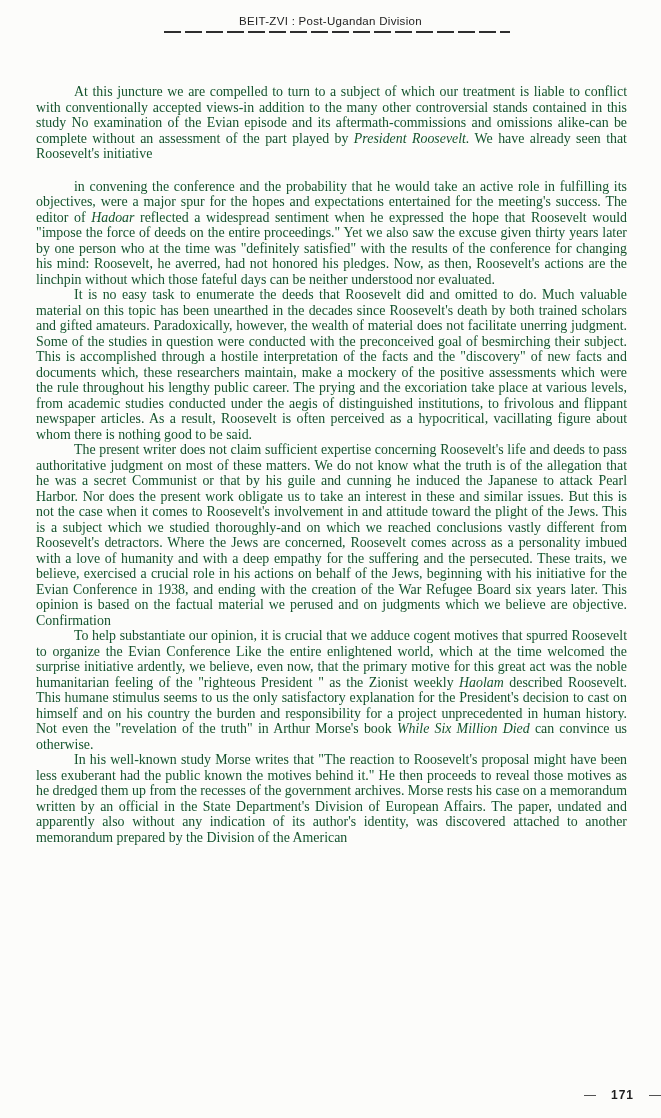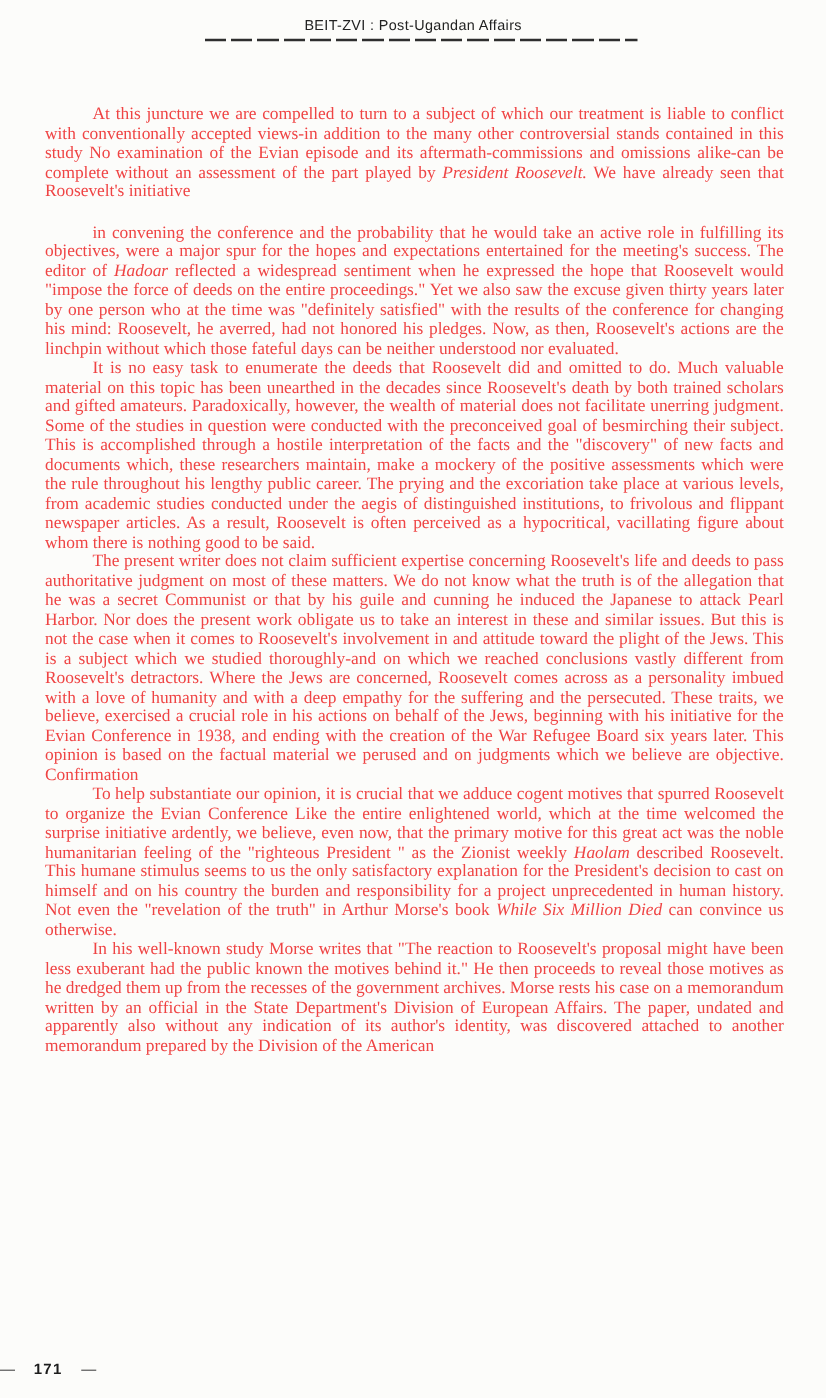--- a/index.html
+++ b/index.html
@@ -35,51 +35,51 @@
   }
   .body-text {
     position: absolute;
     top: 84px;
     left: 36px;
     width: 591px;
     font-family: "Liberation Serif", serif;
     font-size: 13.9px;
     line-height: 15.5px;
     text-align: justify;
-    color: #ef4444;
+    color: #14532d;
   }
   .para { margin: 0; text-indent: 38px; }
   .para.gap-line { margin-top: 17px; }
   .para.gap-half { margin-top: 13px; }
   .it { font-style: italic; }
   .footer {
     position: absolute;
     top: 1088px;
     left: 0; right: 0;
-    text-align: left;
+    text-align: right;
     font-family: "Liberation Sans", sans-serif;
     font-size: 12px;
     color: #2a2a2a;
   }
   .footer .num {
     display: inline-block;
     margin: 0 15px;
     font-weight: 600;
     letter-spacing: 1px;
     color: #1d1d1d;
   }
   .footer .dash { color: #3a3a3a; }
 </style>
 </head>
 <body>
 
 <div class="page">
 
   <div class="running-header">
-    <span class="header-title">BEIT-ZVI : Post-Ugandan Affairs</span>
+    <span class="header-title">BEIT-ZVI : Post-Ugandan Division</span>
   </div>
   <div class="header-rule"></div>
 
   <div class="body-text">
       <p class="para"><span>At this juncture we are compelled to turn to a subject of which our treatment is liable to conflict with conventionally accepted views-in addition to the many other controversial stands contained in this study No examination of the Evian episode and its aftermath-commissions and omissions alike-can be complete without an assessment of the part played by </span><span class="it">President Roosevelt.</span><span> We have already seen that Roosevelt's initiative</span></p>
       <p class="para gap-line"><span>in convening the conference and the probability that he would take an active role in fulfilling its objectives, were a major spur for the hopes and expectations entertained for the meeting's success. The editor of </span><span class="it">Hadoar</span><span> reflected a widespread sentiment when he expressed the hope that Roosevelt would "impose the force of deeds on the entire proceedings." Yet we also saw the excuse given thirty years later by one person who at the time was "definitely satisfied" with the results of the conference for changing his mind: Roosevelt, he averred, had not honored his pledges. Now, as then, Roosevelt's actions are the linchpin without which those fateful days can be neither understood nor evaluated.</span></p>
       <p class="para"><span>It is no easy task to enumerate the deeds that Roosevelt did and omitted to do. Much valuable material on this topic has been unearthed in the decades since Roosevelt's death by both trained scholars and gifted amateurs. Paradoxically, however, the wealth of material does not facilitate unerring judgment. Some of the studies in question were conducted with the preconceived goal of besmirching their subject. This is accomplished through a hostile interpretation of the facts and the "discovery" of new facts and documents which, these researchers maintain, make a mockery of the positive assessments which were the rule throughout his lengthy public career. The prying and the excoriation take place at various levels, from academic studies conducted under the aegis of distinguished institutions, to frivolous and flippant newspaper articles. As a result, Roosevelt is often perceived as a hypocritical, vacillating figure about whom there is nothing good to be said.</span></p>
       <p class="para"><span>The present writer does not claim sufficient expertise concerning Roosevelt's life and deeds to pass authoritative judgment on most of these matters. We do not know what the truth is of the allegation that he was a secret Communist or that by his guile and cunning he induced the Japanese to attack Pearl Harbor. Nor does the present work obligate us to take an interest in these and similar issues. But this is not the case when it comes to Roosevelt's involvement in and attitude toward the plight of the Jews. This is a subject which we studied thoroughly-and on which we reached conclusions vastly different from Roosevelt's detractors. Where the Jews are concerned, Roosevelt comes across as a personality imbued with a love of humanity and with a deep empathy for the suffering and the persecuted. These traits, we believe, exercised a crucial role in his actions on behalf of the Jews, beginning with his initiative for the Evian Conference in 1938, and ending with the creation of the War Refugee Board six years later. This opinion is based on the factual material we perused and on judgments which we believe are objective. Confirmation</span></p>
       <p class="para"><span>To help substantiate our opinion, it is crucial that we adduce cogent motives that spurred Roosevelt to organize the Evian Conference Like the entire enlightened world, which at the time welcomed the surprise initiative ardently, we believe, even now, that the primary motive for this great act was the noble humanitarian feeling of the "righteous President " as the Zionist weekly </span><span class="it">Haolam</span><span> described Roosevelt. This humane stimulus seems to us the only satisfactory explanation for the President's decision to cast on himself and on his country the burden and responsibility for a project unprecedented in human history. Not even the "revelation of the truth" in Arthur Morse's book </span><span class="it">While Six Million Died</span><span> can convince us otherwise.</span></p>
       <p class="para"><span>In his well-known study Morse writes that "The reaction to Roosevelt's proposal might have been less exuberant had the public known the motives behind it." He then proceeds to reveal those motives as he dredged them up from the recesses of the government archives. Morse rests his case on a memorandum written by an official in the State Department's Division of European Affairs. The paper, undated and apparently also without any indication of its author's identity, was discovered attached to another memorandum prepared by the Division of the American</span></p>

